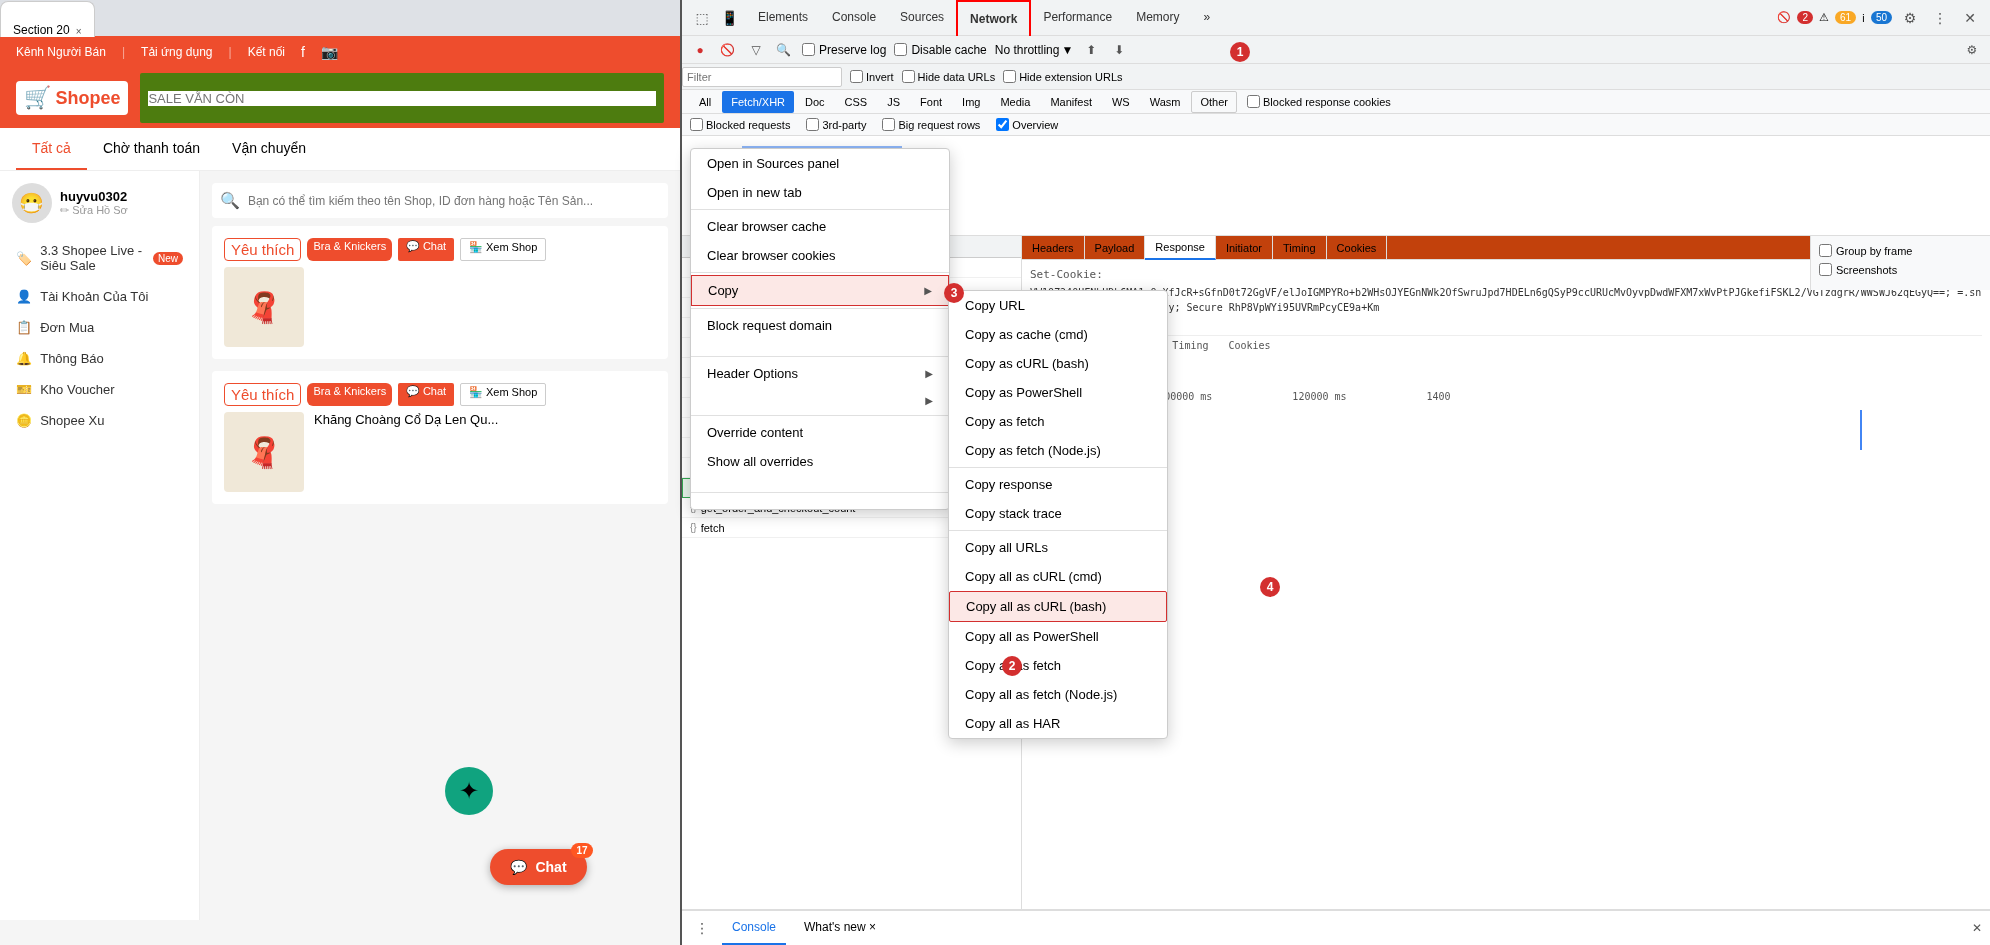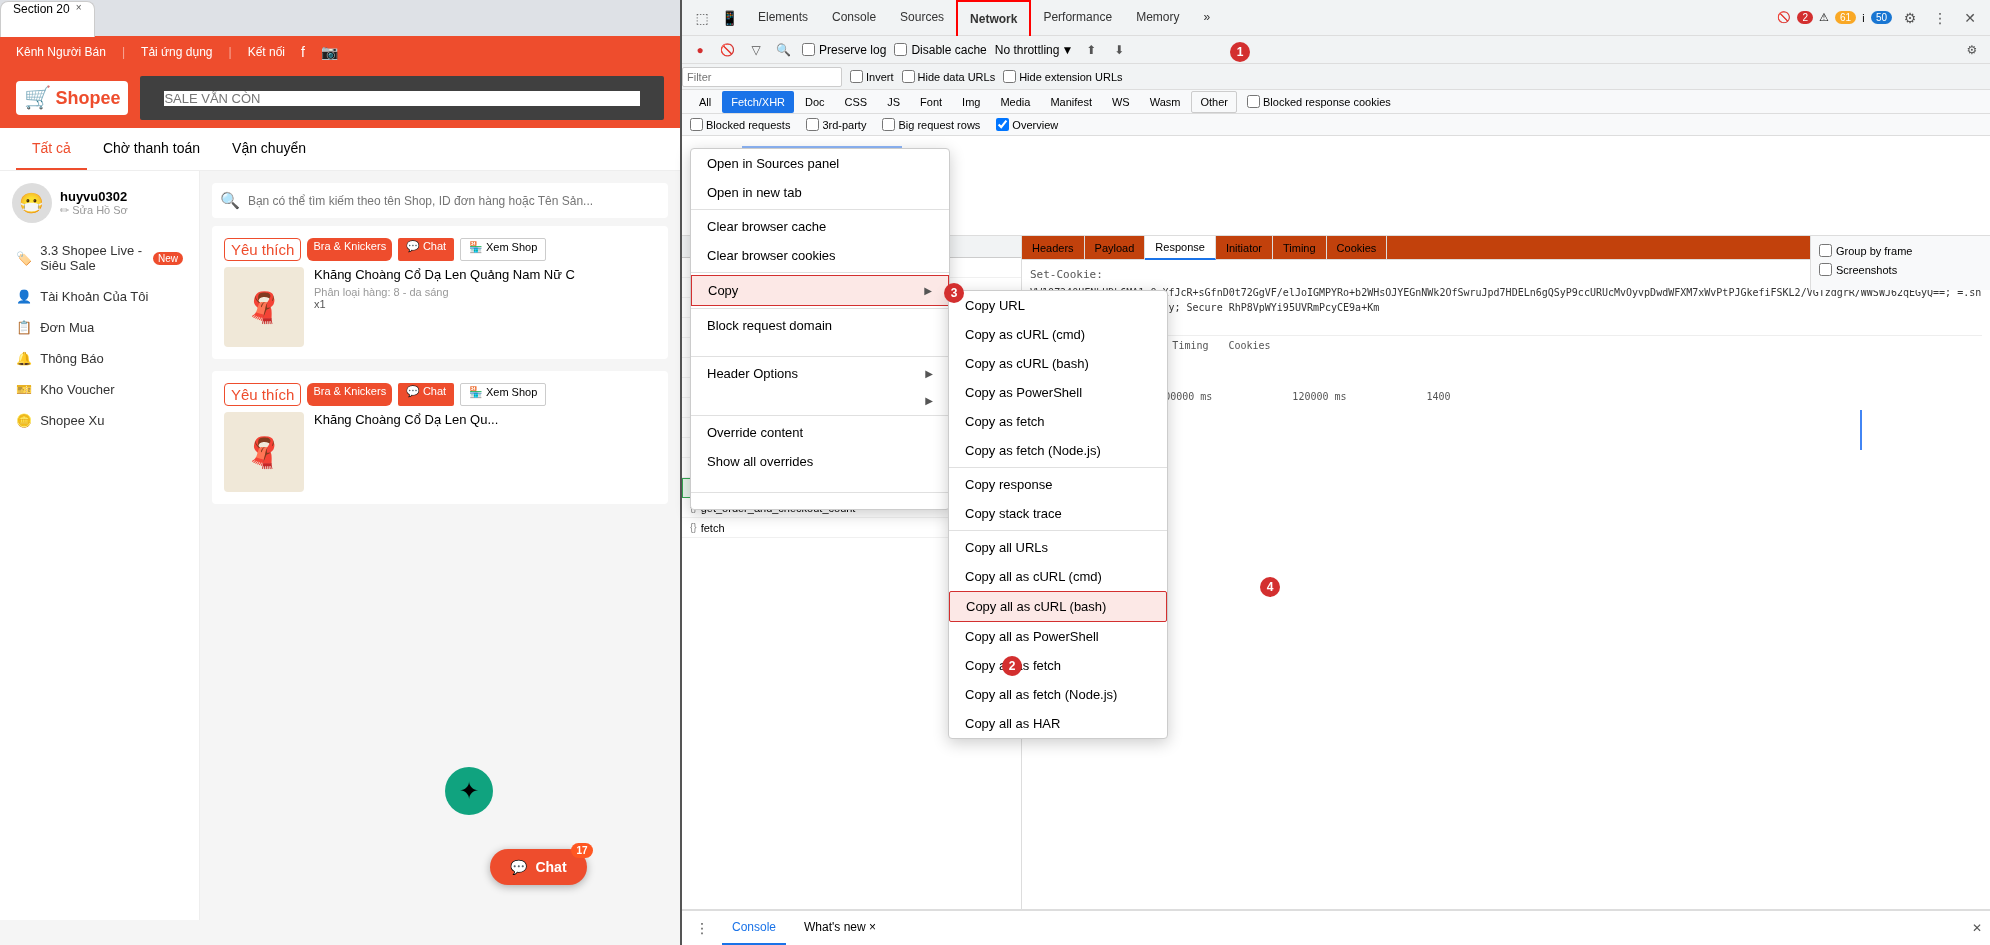--- a/index.html
+++ b/index.html
@@ -4,21 +4,21 @@
   <style>
     * { margin: 0; padding: 0; box-sizing: border-box; }
     body { font-family: Arial, sans-serif; width: 1990px; height: 945px; overflow: hidden; background: #202124; position: relative; }
 
     
     .tab-bar {
       position: absolute; top: 0; left: 0; width: 680px; height: 36px;
       background: #dee1e6; display: flex; align-items: center; z-index: 10;
     }
     .tab-item {
-      height: 36px; padding: 0 12px; display: flex; align-items: flex-start;
+      height: 36px; padding: 0 12px; display: flex; align-items: flex-end;
       font-size: 12px; background: #fff; border-radius: 8px 8px 0 0;
       border: 1px solid #ccc; border-bottom: none; position: relative;
       top: 1px; gap: 6px;
     }
     .tab-item .close-btn { font-size: 10px; color: #555; cursor: pointer; }
 
     
     .shopee-bg {
       position: absolute; top: 36px; left: 0; width: 680px; height: 909px;
       background: #f5f5f5; overflow: hidden;
@@ -34,22 +34,22 @@
 
     
     .shopee-header {
       background: #ee4d2d; padding: 8px 16px; display: flex; align-items: center; gap: 12px; height: 60px;
     }
     .shopee-logo {
       background: #fff; border-radius: 4px; padding: 4px 8px;
       font-size: 20px; font-weight: bold; color: #ee4d2d; display: flex; align-items: center; gap: 4px;
     }
     .shopee-search {
-      flex: 1; background: #404040; border-radius: 2px; display: flex;
-      align-items: center; height: 44px; padding: 0 24px;
+      flex: 1; background: #4d7c0f; border-radius: 2px; display: flex;
+      align-items: center; height: 50px; padding: 0 8px;
     }
     .shopee-search input {
       border: none; outline: none; font-size: 13px; width: 100%;
     }
 
     
     .shopee-nav {
       background: #fff; display: flex; gap: 0; border-bottom: 1px solid #eee;
       padding: 0 16px;
     }
@@ -368,25 +368,20 @@
       <div class="product-card">
         <div style="width:100%;">
           <div class="tags">
             <span class="tag-yeu">Yêu thích</span>
             <span class="tag-brand">Bra &amp; Knickers</span>
             <span class="tag-chat">💬 <span>Chat</span></span>
             <span class="tag-shop">🏪 <span>Xem Shop</span></span>
           </div>
           <div style="display:flex; gap:10px;">
             <div class="product-thumb">🧣</div>
-            <div class="product-info">
-              <div class="product-name">Khăng Choàng Cổ Dạ Len Quảng Nam Nữ C</div>
-              <div class="product-variant">Phân loại hàng: 8 - da sáng</div>
-              <div class="product-qty">x1</div>
-            </div>
           </div>
         </div>
       </div>
 
       <div class="product-card">
         <div style="width:100%;">
           <div class="tags">
             <span class="tag-yeu">Yêu thích</span>
             <span class="tag-brand">Bra &amp; Knickers</span>
             <span class="tag-chat">💬 <span>Chat</span></span>
@@ -704,21 +699,21 @@
     <div class="ctx-item">
         <span></span>
       </div>
   </div>
 
   <div class="copy-submenu" style="top: 290px; left: 948px;">
     <div class="copy-sub-item">
         <span>Copy URL</span>
       </div>
     <div class="copy-sub-item">
-        <span>Copy as cURL (cmd)</span>
+        <span>Copy as cache (cmd)</span>
       </div>
     <div class="copy-sub-item">
         <span>Copy as cURL (bash)</span>
       </div>
     <div class="copy-sub-item">
         <span>Copy as PowerShell</span>
       </div>
     <div class="copy-sub-item">
         <span>Copy as fetch</span>
       </div>

